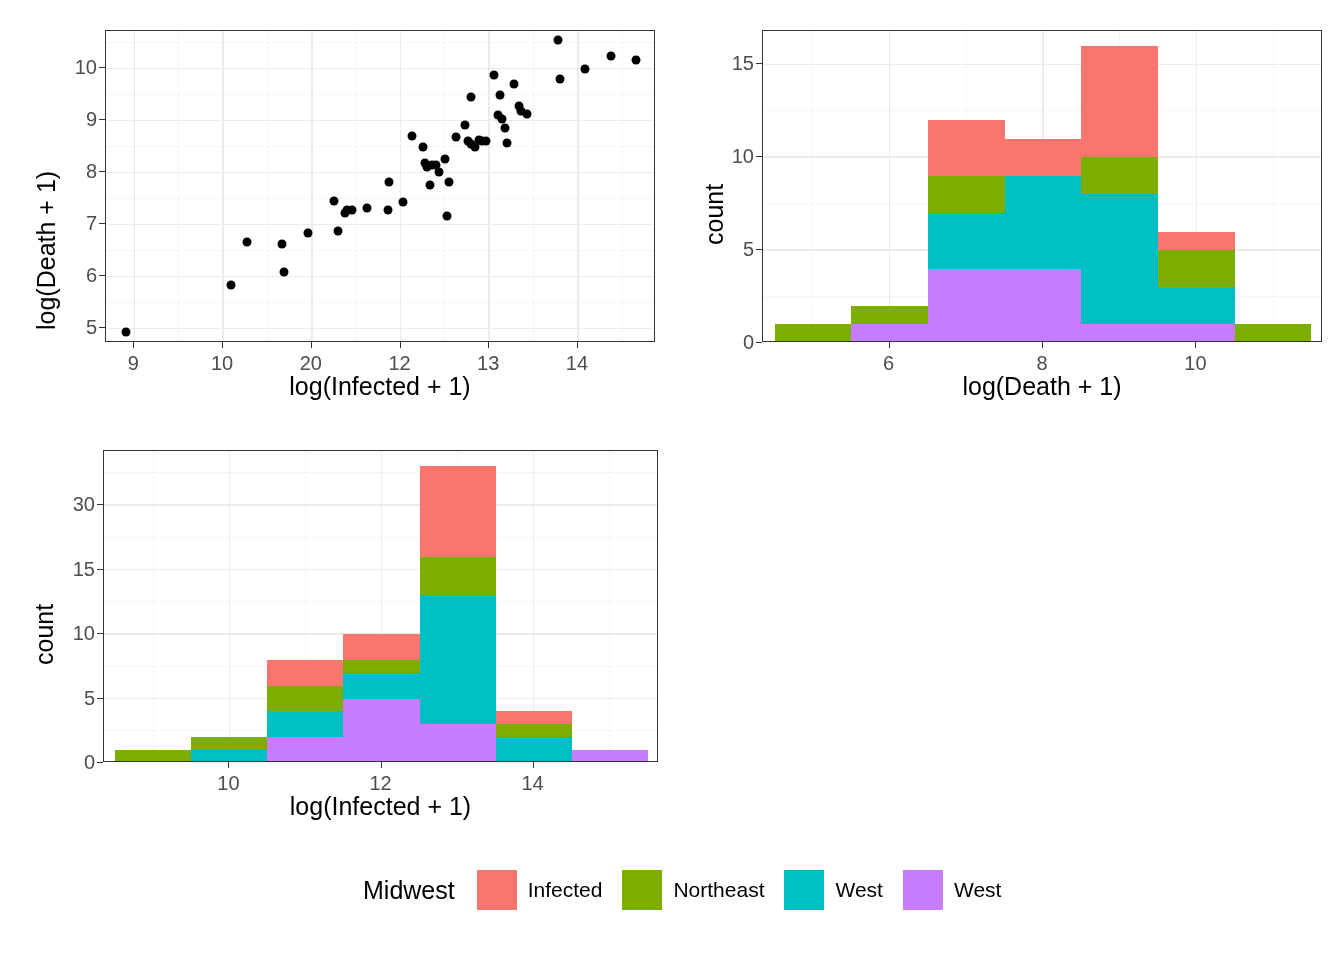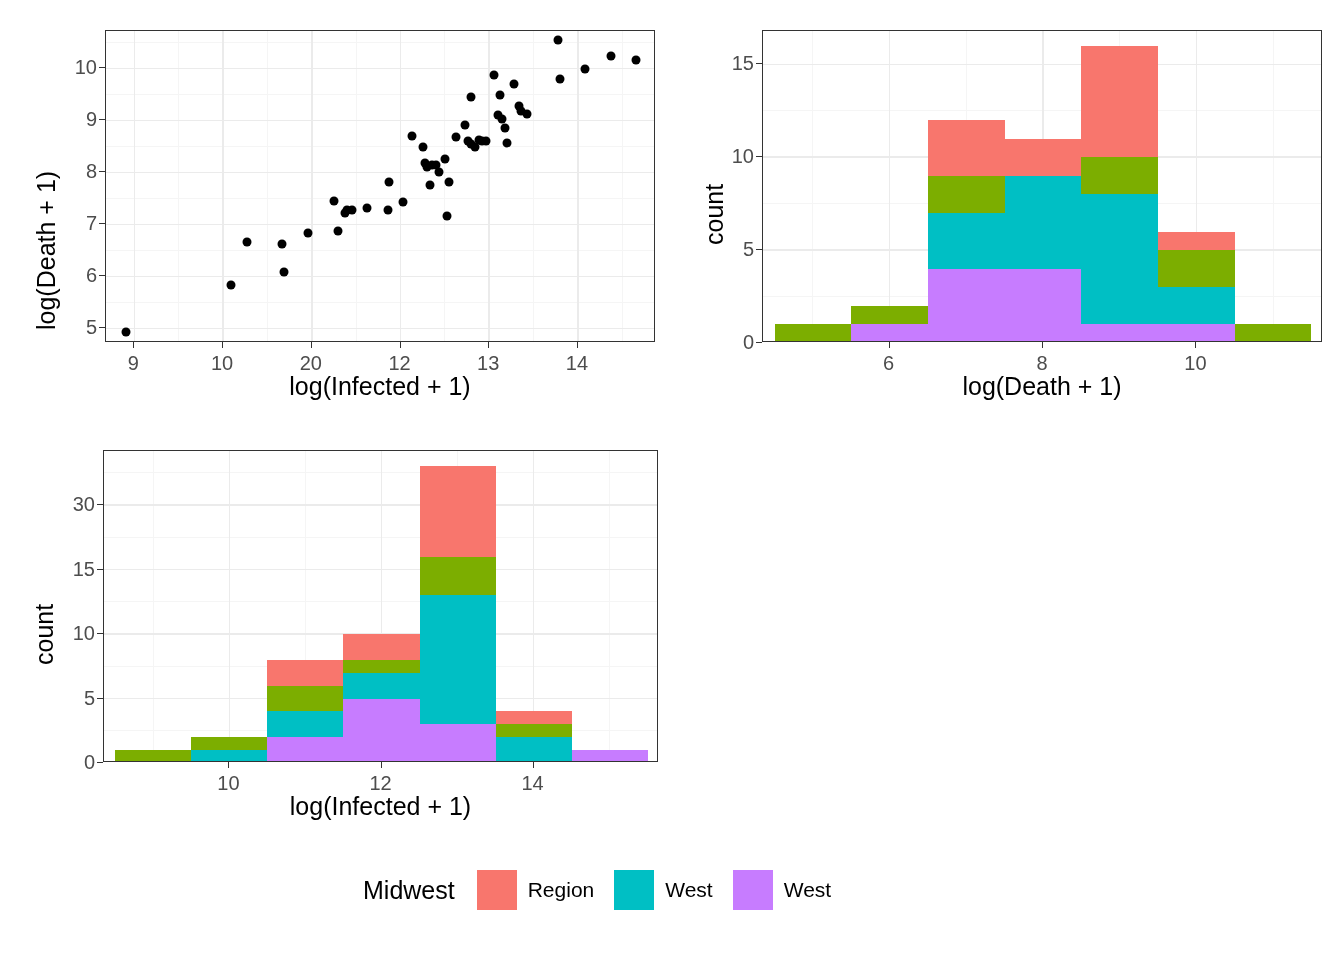--- a/index.html
+++ b/index.html
@@ -334,21 +334,25 @@
         <div class="bar-seg" style="left: 391.541px; width: 76.0274px; top: 260.43px; height: 12.8926px; background: rgb(248, 118, 109);"></div>
         <div class="bar-seg" style="left: 467.568px; width: 76.0274px; top: 299.107px; height: 12.8926px; background: rgb(199, 124, 255);"></div>
       </div>
   </div>
 
   <div class="legend" id="legend-root" style="left:363px;top:870px;">
     <span class="legend-title">Midwest</span>
     <div id="legend-items" style="display:flex;align-items:center;">
         <div class="legend-item">
           <span class="legend-key" style="background: rgb(248, 118, 109);"></span>
-          <span class="legend-label">Region</span>
+          <span class="legend-label">Infected</span>
+        </div>
+        <div class="legend-item">
+          <span class="legend-key" style="background: rgb(124, 174, 0);"></span>
+          <span class="legend-label">Northeast</span>
         </div>
         <div class="legend-item">
           <span class="legend-key" style="background: rgb(0, 191, 196);"></span>
           <span class="legend-label">West</span>
         </div>
         <div class="legend-item">
           <span class="legend-key" style="background: rgb(199, 124, 255);"></span>
           <span class="legend-label">West</span>
         </div>
       </div>

